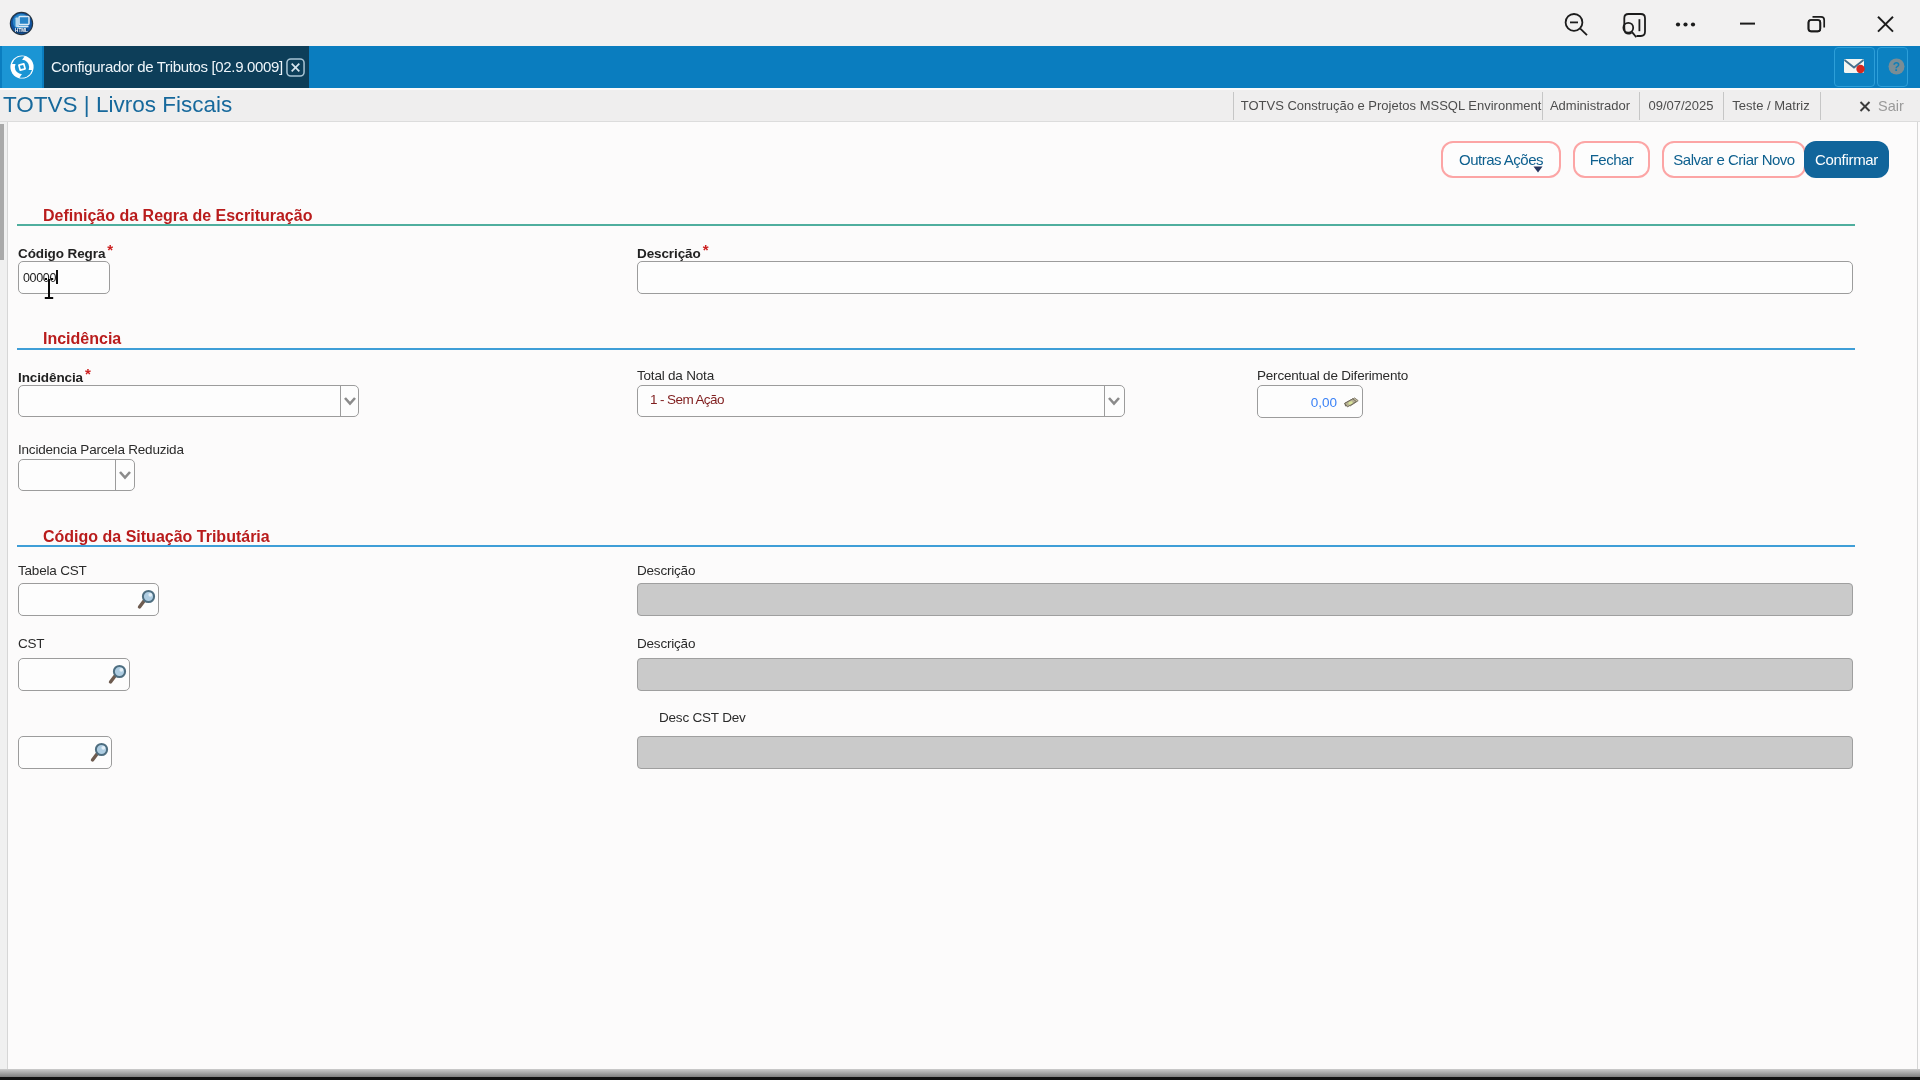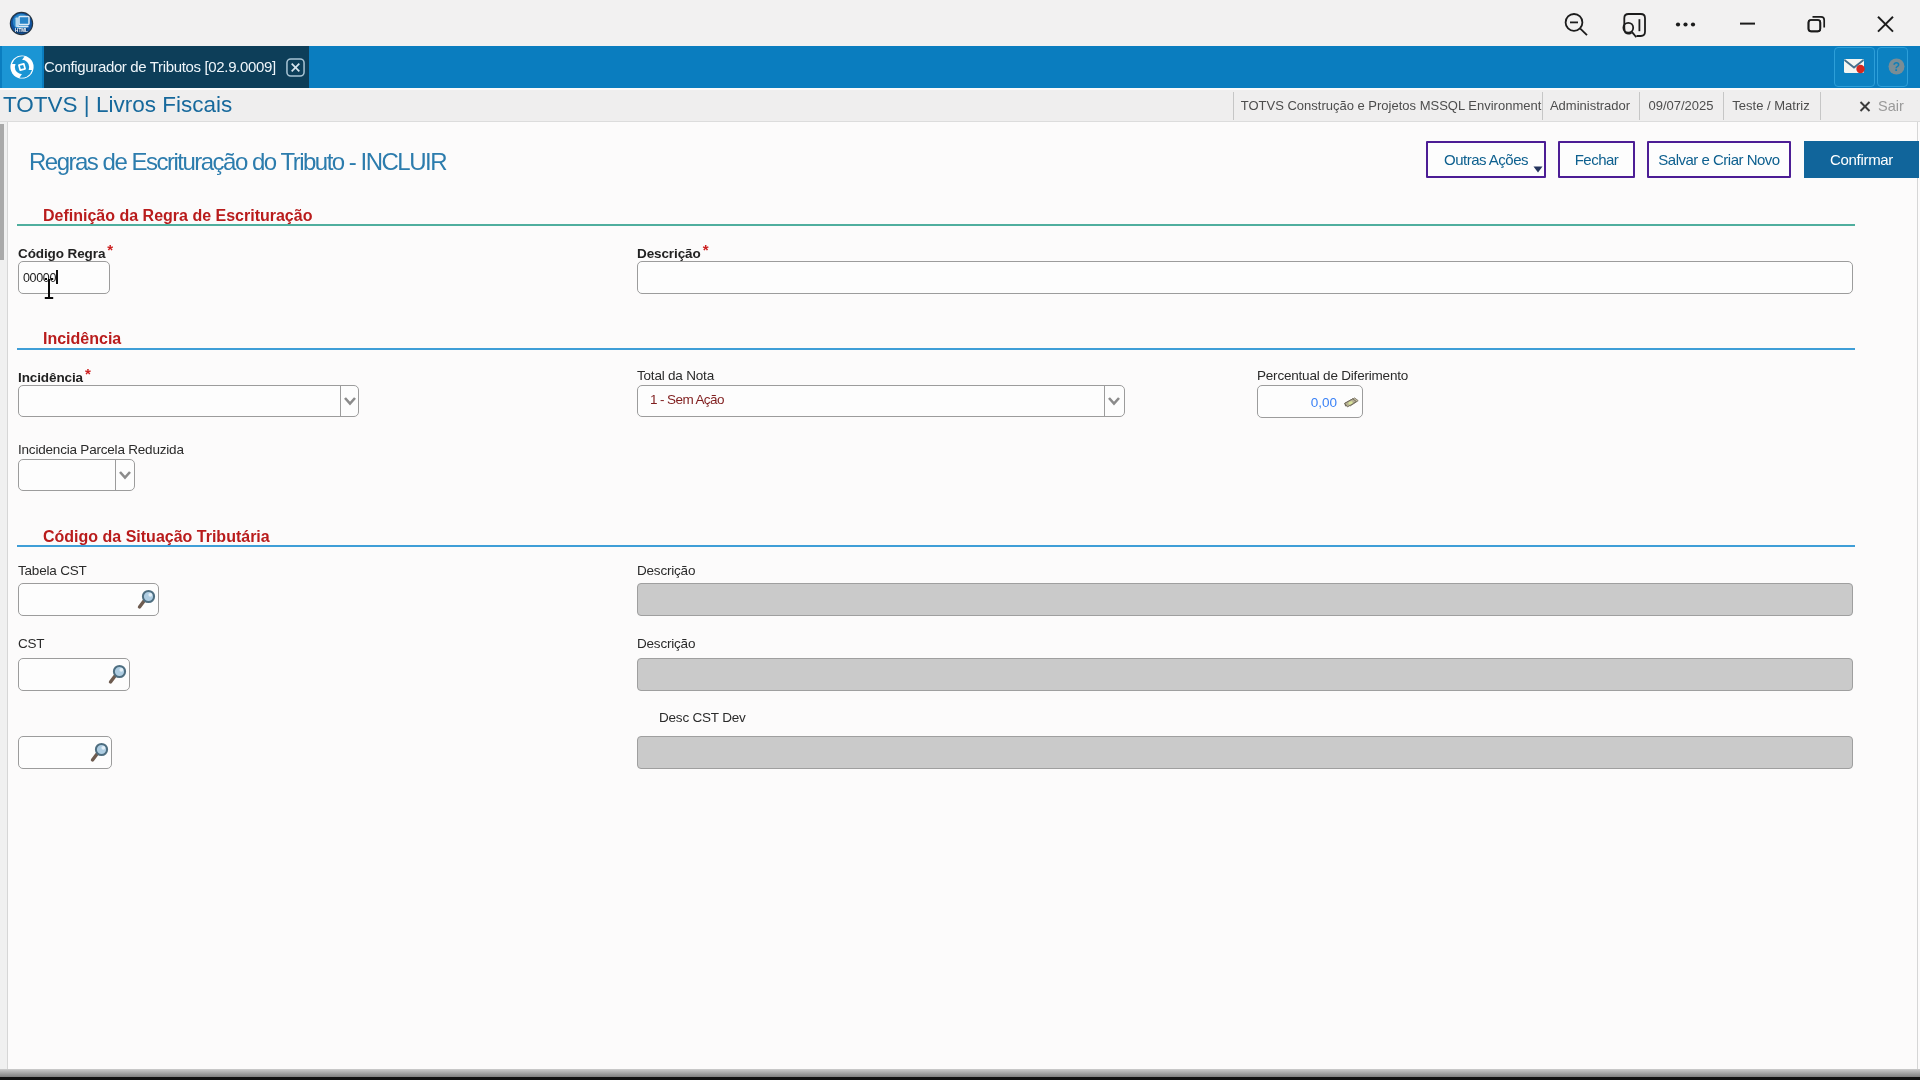--- a/index.html
+++ b/index.html
@@ -5,36 +5,36 @@
 * { margin:0; padding:0; box-sizing:border-box; }
 html,body { width:1920px; height:1080px; overflow:hidden; font-family:"Liberation Sans", sans-serif; background:#fff; }
 .abs { position:absolute; }
 #page { position:relative; width:1920px; height:1080px; background:#fff; }
 
 #titlebar { left:0; top:0; width:1920px; height:46px; background:#f2f1f1; }
 #apptitle { left:55px; top:13px; font-size:18px; color:#2a2a2a; letter-spacing:0.2px; }
 
 #bluebar { left:0; top:46px; width:1920px; height:42px; background:#0a7dbf; }
 #logotile { left:2px; top:46px; width:40px; height:42px; background:#1b95d4; }
-#tab { left:44px; top:46px; width:265px; height:42px; background:#0d3e59; color:#eef5fa; font-size:15px; line-height:42px; letter-spacing:-0.35px; }
+#tab { left:44px; top:46px; width:265px; height:42px; background:#0d3e59; color:#eef5fa; font-size:15px; line-height:42px; padding-left:7px; letter-spacing:-0.35px; }
 #gap1 { left:0; top:88px; width:1920px; height:2px; background:#fafafa; }
 
 #headerbar { left:0; top:90px; width:1920px; height:32px; background:#efeeee; border-bottom:1px solid #dcdcdc; }
 #brand { left:3px; top:92px; font-size:22.5px; color:#17699c; }
 .sep { top:92px; width:1px; height:28px; background:#c6c6c6; }
 .info { top:98px; font-size:13px; color:#4d4d4d; text-align:center; white-space:nowrap; }
 
 #content { left:0; top:122px; width:1920px; height:948px; background:#fcfbfb; }
 #leftstrip { left:0; top:122px; width:8px; height:948px; background:#f0f0f0; border-right:1px solid #d6d6d6; }
 #leftthumb { left:0; top:124px; width:4px; height:136px; background:#a9a9a9; }
 #rightline { left:1917px; top:122px; width:1px; height:948px; background:#d6d6d6; }
 #pagetitle { left:29px; top:148px; font-size:24px; letter-spacing:-1.5px; color:#2c7cad; }
 
-.btn { top:141px; height:37px; background:#fdfdfd; border:2px solid #4c1d95; border-radius:1px; color:#0e608f; font-size:15px; letter-spacing:-0.5px; text-align:center; display:flex; align-items:center; justify-content:center; }
-#btn-confirm { left:1804px; top:141px; width:115px; height:37px; background:#11659b; border:none; border-radius:0; color:#fff; font-size:15px; letter-spacing:-0.3px; display:flex; align-items:center; justify-content:center; }
+.btn { top:141px; height:37px; background:#fdfdfd; border:2px solid #fca5a5; border-radius:12px; color:#0e608f; font-size:15px; letter-spacing:-0.5px; text-align:center; display:flex; align-items:center; justify-content:center;margin-left:15px; }
+#btn-confirm { left:1804px; top:141px; width:85px; height:37px; background:#11659b; border:none; border-radius:12px; color:#fff; font-size:15px; letter-spacing:-0.3px; display:flex; align-items:center; justify-content:center; }
 
 .sect { left:43px; font-size:16px; font-weight:bold; color:#b91c1c; }
 .uline { left:17px; width:1838px; height:2px; }
 .lbl { font-size:13.5px; letter-spacing:-0.2px; color:#2b2b2b; }
 .lblb { font-size:13.5px; letter-spacing:-0.1px; font-weight:bold; color:#222; }
 .req { color:#cc1f1f; font-size:15px; font-weight:bold; position:relative; top:-3px; margin-left:2px; }
 .inp { background:#fdfdfd; border:1px solid #9c9c9c; border-radius:5px; }
 .dis { background:#cacaca; border:1px solid #9f9f9f; border-radius:4px; }
 .selsep { width:1px; background:#9c9c9c; position:absolute; }
 </style>
@@ -132,21 +132,20 @@
         <line x1="1.5" y1="1" x2="10.5" y2="10"></line>
         <line x1="10.5" y1="1" x2="1.5" y2="10"></line>
       </g>
   </svg>
   <div class="abs" style="left:1878px;top:98px;font-size:14.5px;color:#9a9a9a">Sair</div>
 
   <div class="abs" id="content"></div>
   <div class="abs" id="leftstrip"></div>
   <div class="abs" id="leftthumb"></div>
   <div class="abs" id="rightline"></div>
-  <div class="abs" id="pagetitle">Regras de Escrituração do Tributo - INCLUIR</div>
 
   <div class="abs btn" style="left:1426px;width:120px">Outras Ações</div>
   <svg class="abs" style="left:1533px;top:166px" width="10" height="7" viewBox="0 0 10 7">
       <path d="M 0.5 0.5 L 9.5 0.5 L 5 6.5 Z" fill="#25355e"></path>
     </svg>
   <div class="abs btn" style="left:1558px;width:77px">Fechar</div>
   <div class="abs btn" style="left:1647px;width:144px">Salvar e Criar Novo</div>
   <div class="abs" id="btn-confirm">Confirmar</div>
 
   <div class="abs sect" style="top:207px">Definição da Regra de Escrituração</div>

